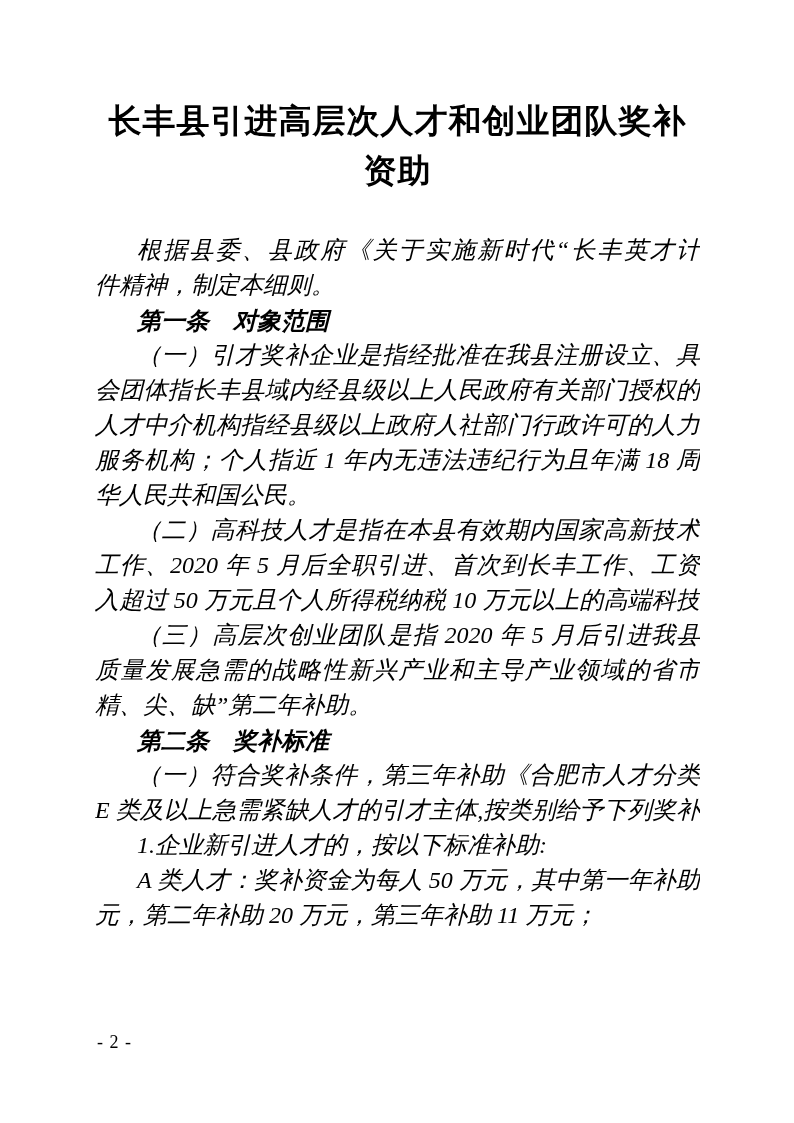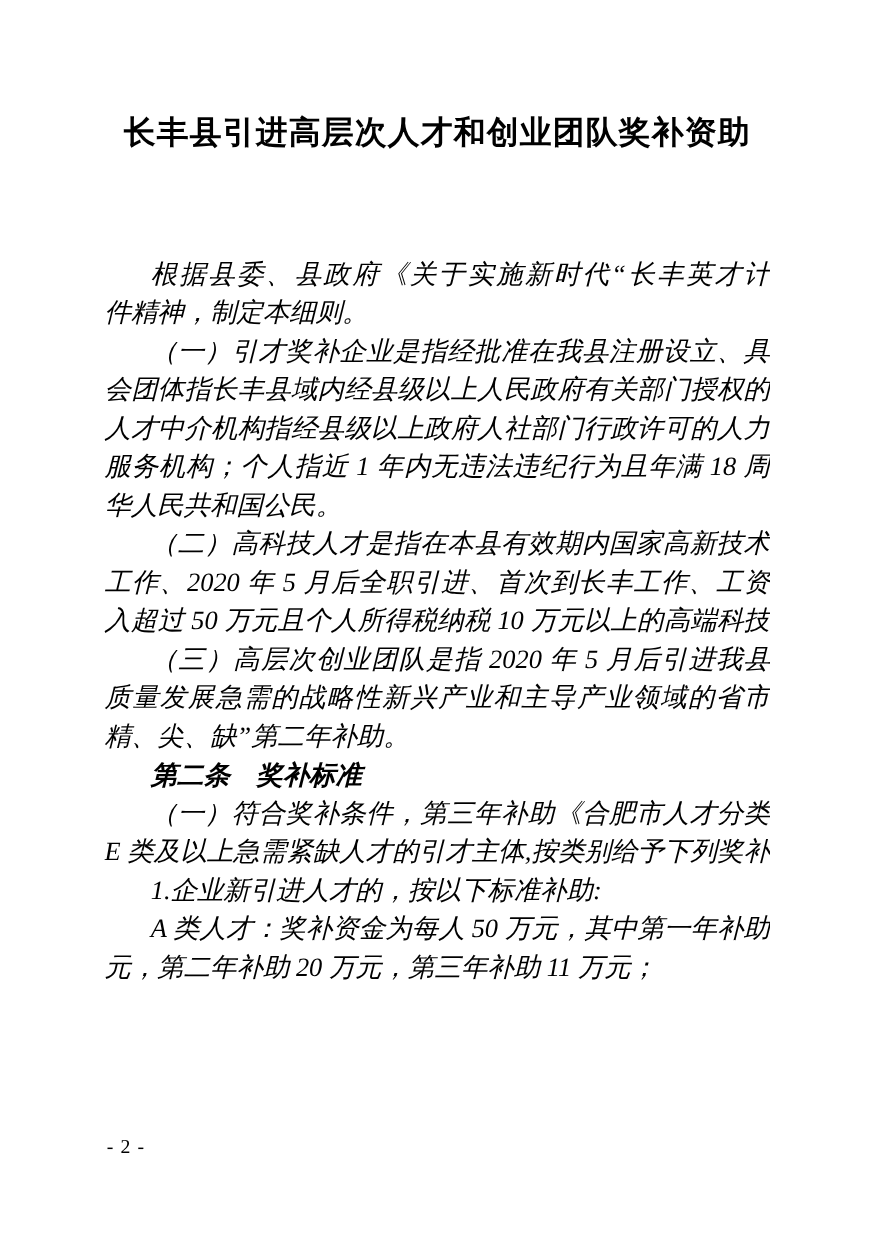--- a/index.html
+++ b/index.html
@@ -15,21 +15,21 @@
     overflow: hidden;
     font-family: "Liberation Serif", "DejaVu Serif", serif;
     color: #000000;
   }
   .doc-title {
     position: absolute;
     top: 96px;
     left: 95px;
     width: 605px;
     text-align: center;
-    font-size: 29px;
+    font-size: 33px;
     font-weight: 700;
     line-height: 50px;
     letter-spacing: 1px;
   }
   .doc-body {
     position: absolute;
     top: 233px;
     left: 95px;
     width: 605px;
     font-size: 24px;
@@ -72,20 +72,21 @@
 
 <div class="page">
 
   <div class="doc-title">
     <div>长丰县引进高层次人才和创业团队奖补资助</div>
   </div>
 
   <div class="doc-body">
     <div class="ln first">根据县委、县政府《关于实施新时代“长丰英才计划”全面</div>
     <div class="ln end">件精神，制定本细则。</div>
+    <div class="ln head first">第一条　对象范围</div>
     <div class="ln first">（一）引才奖补企业是指经批准在我县注册设立、具有独立</div>
     <div class="ln">会团体指长丰县域内经县级以上人民政府有关部门授权的组织；</div>
     <div class="ln">人才中介机构指经县级以上政府人社部门行政许可的人力资源</div>
     <div class="ln">服务机构；个人指近 1 年内无违法违纪行为且年满 18 周岁的中</div>
     <div class="ln end">华人民共和国公民。</div>
     <div class="ln first">（二）高科技人才是指在本县有效期内国家高新技术企业</div>
     <div class="ln">工作、2020 年 5 月后全职引进、首次到长丰工作、工资性年收</div>
     <div class="ln end">入超过 50 万元且个人所得税纳税 10 万元以上的高端科技人才。</div>
     <div class="ln first">（三）高层次创业团队是指 2020 年 5 月后引进我县经济高</div>
     <div class="ln">质量发展急需的战略性新兴产业和主导产业领域的省市级“高、</div>

